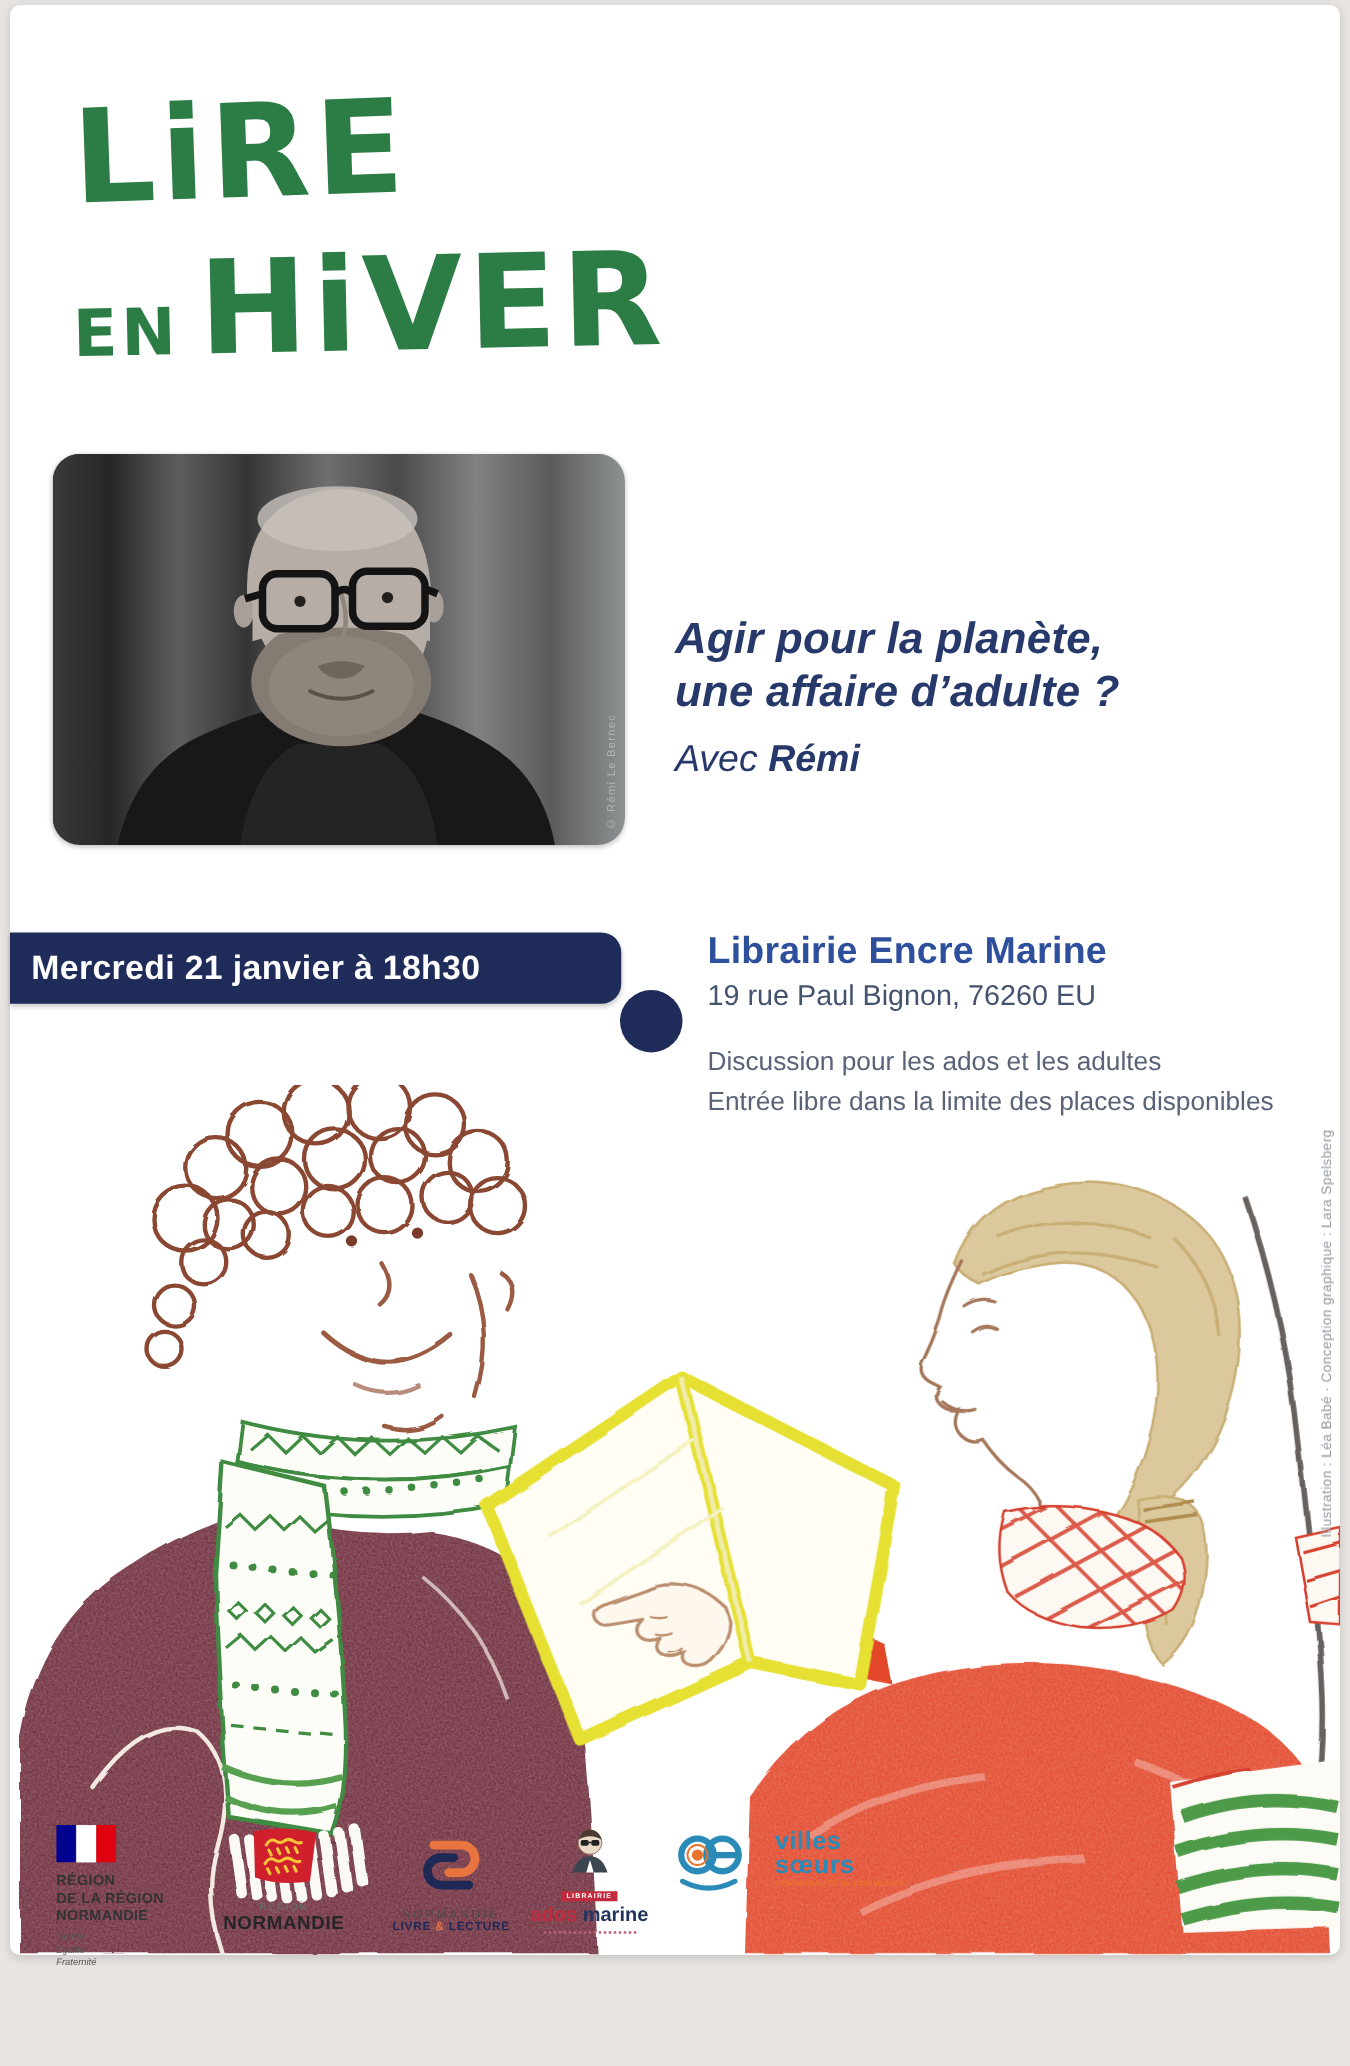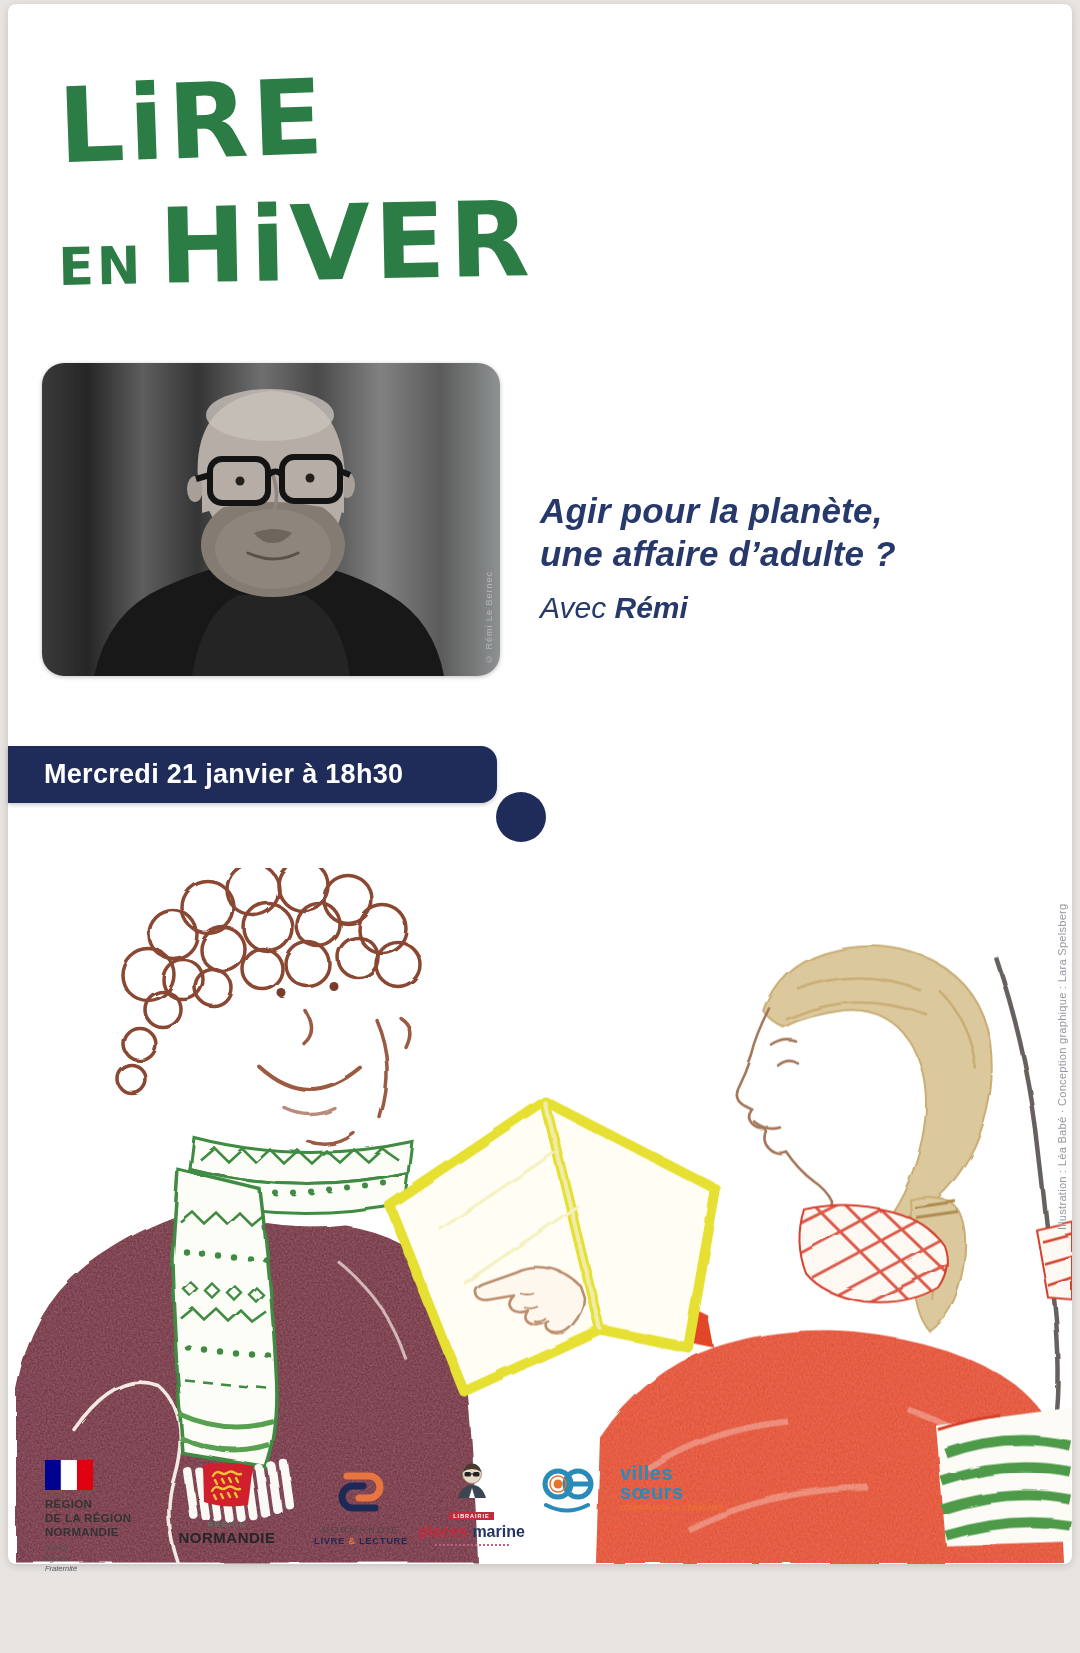--- a/index.html
+++ b/index.html
@@ -20,21 +20,21 @@
          box-shadow:0 1px 4px rgba(0,0,0,.25);}
   .photo-credit{position:absolute;right:6px;bottom:12px;writing-mode:vertical-rl;transform:rotate(180deg);
         font-size:9px;color:rgba(255,255,255,.38);letter-spacing:1px;}
   
   .headline{left:540px;top:490px;width:480px;color:#27396a;font-style:italic;}
   .headline-line{font-size:35px;font-weight:700;line-height:1.22;letter-spacing:.2px;}
   .avec-line{margin-top:16px;font-size:30px;color:#27396a;}
   .avec-line .guest{font-weight:700;}
   
   .banner{left:8px;top:746px;width:489px;height:57px;background:#1f2b59;border-radius:0 16px 16px 0;
-          display:flex;align-items:center;padding-left:36px;box-shadow:0 2px 4px rgba(0,0,0,.2);}
+          display:flex;align-items:center;padding-left:17px;box-shadow:0 2px 4px rgba(0,0,0,.2);}
   .banner-text{color:#ffffff;font-size:27px;font-weight:700;letter-spacing:.3px;}
   
   .venue-dot{left:496px;top:792px;width:50px;height:50px;border-radius:50%;background:#1f2b59;}
   .venue{left:566px;top:744px;width:480px;}
   .venue-name{font-size:30px;font-weight:700;color:#2e4f9c;letter-spacing:.2px;}
   .venue-addr{font-size:23px;color:#44536e;margin-top:5px;}
   .venue-info{margin-top:24px;font-size:21px;color:#596276;line-height:1.5;}
   
   .illus{left:8px;top:868px;width:1064px;height:696px;}
   .side-credit{right:12px;top:900px;height:330px;writing-mode:vertical-rl;transform:rotate(180deg);
@@ -129,20 +129,28 @@
     <div class="headline-line">Agir pour la planète,</div>
     <div class="headline-line">une affaire d’adulte ?</div>
     <div class="avec-line"><span>Avec </span><span class="guest">Rémi</span></div>
   </div>
 
   <div class="abs banner">
     <span class="banner-text">Mercredi 21 janvier à 18h30</span>
   </div>
 
   <div class="abs venue-dot"></div>
+  <div class="abs venue">
+    <div class="venue-name">Librairie Encre Marine</div>
+    <div class="venue-addr">19 rue Paul Bignon, 76260 EU</div>
+    <div class="venue-info">
+      <div>Discussion pour les ados et les adultes</div>
+      <div>Entrée libre dans la limite des places disponibles</div>
+    </div>
+  </div>
 
   <svg class="abs illus" viewBox="0 0 1064 693">
     <defs>
       <filter id="rough" x="-10%" y="-10%" width="120%" height="120%">
         <feTurbulence type="fractalNoise" baseFrequency="0.015 0.03" numOctaves="2" seed="4" result="n"></feTurbulence>
         <feDisplacementMap in="SourceGraphic" in2="n" scale="5"></feDisplacementMap>
       </filter>
       <filter id="gW" x="0" y="0" width="100%" height="100%">
         <feTurbulence type="fractalNoise" baseFrequency="0.55" numOctaves="2" seed="11" result="t"></feTurbulence>
         <feColorMatrix in="t" type="matrix" values="0 0 0 0 1 0 0 0 0 1 0 0 0 0 1 0 0 0 0.9 0" result="w"></feColorMatrix>
@@ -370,21 +378,21 @@
     <svg width="56" height="38" viewBox="0 0 56 38">
       <path d="M 14 36 Q 18 23 28 23 Q 38 23 42 36 Z" fill="#3c4650"></path>
       <path d="M 25 36 L 28 26 L 31 36 Z" fill="#ffffff"></path>
       <circle cx="28" cy="12" r="9.5" fill="#e9d9c6" stroke="#8a7a6a" stroke-width=".8"></circle>
       <path d="M 18.5 10 Q 21 1.5 28 1.5 Q 35 1.5 37.5 10 Q 33 7 28 7 Q 23 7 18.5 10 Z" fill="#4a3b30"></path>
       <rect x="20.5" y="10" width="6.5" height="4.5" rx="1.5" fill="#222222"></rect>
       <rect x="29" y="10" width="6.5" height="4.5" rx="1.5" fill="#222222"></rect>
       <path d="M 27 12 h 2" stroke="#222222" stroke-width="1.2"></path>
     </svg>
     <div><span class="em-small">LIBRAIRIE</span></div>
-    <div class="em-name"><span class="w1">places</span> <span class="w2">marine</span></div>
+    <div class="em-name"><span class="w1">ados</span> <span class="w2">marine</span></div>
     <div class="em-dots"></div>
   </div>
 
   <div class="abs logo vs">
     <svg width="58" height="58" viewBox="0 0 58 58">
       <circle cx="20" cy="26" r="13" stroke="#2a8ab8" stroke-width="5" fill="none"></circle>
       <circle cx="40" cy="26" r="13" stroke="#2a8ab8" stroke-width="5" fill="none"></circle>
       <path d="M 28 26 H 52" stroke="#2a8ab8" stroke-width="5"></path>
       <circle cx="20" cy="26" r="4.5" fill="#e8732a"></circle>
       <circle cx="20" cy="26" r="8" stroke="#e8732a" stroke-width="1.5" fill="none"></circle>

